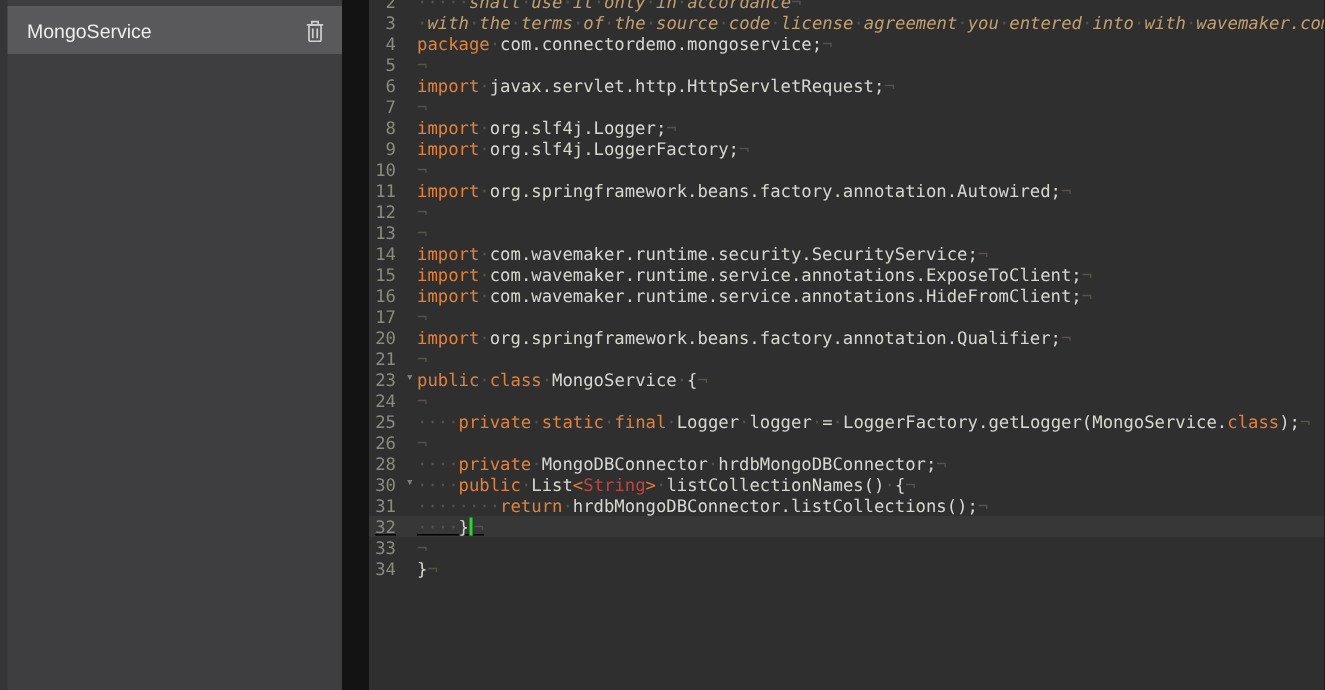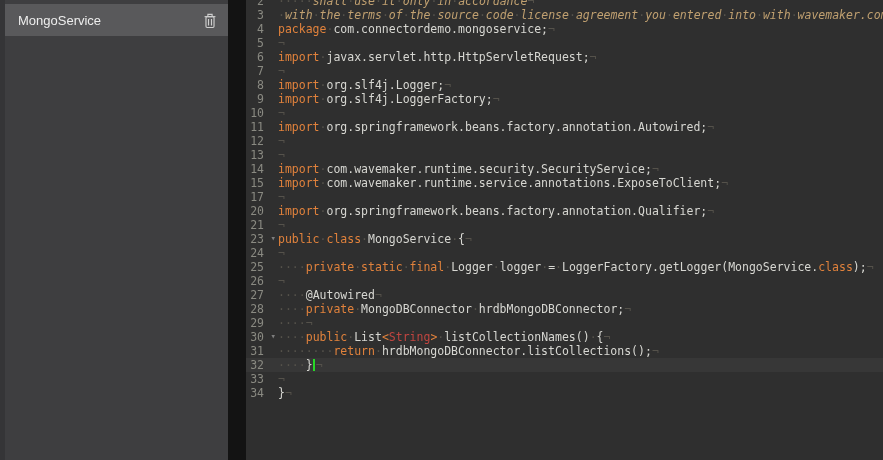--- a/index.html
+++ b/index.html
@@ -18,21 +18,21 @@
 
   
   .divider { position:absolute; left:228px; top:0; width:18px; height:100%; background:var(--divider,#131313); }
 
   
   .editor { position:absolute; left:246px; top:0; right:0; bottom:0;
     background:var(--background,#2f2f2f); overflow:hidden;
     font-family:"DejaVu Sans Mono",monospace; font-size:11.5px; }
   .lines { position:absolute; left:0; top:-6px; right:0; }
   .row { display:flex; height:14px; line-height:14px; }
-  .row.active { background:var(--active_line,#373737); }
+  .row.active { background:var(--active_line,#373737);text-decoration:underline; }
   .gut { width:32px; flex:none; position:relative; color:var(--gutter_text,#8a8a82);
     text-align:right; padding-right:14px; }
   .fold { position:absolute; right:2px; top:-1px; font-size:9px; color:#7e7e7e; font-style:normal; }
   .code { white-space:pre; flex:1; color:var(--text,#d7d7d2); overflow:hidden; }
   .tk-k { color:var(--keyword,#e1823c); }
   .tk-c { color:var(--comment,#c0a070); font-style:italic; }
   .tk-r { color:var(--type,#c04540);text-align:right; }
   .tk-t { color:var(--text,#d7d7d2); }
   .ws, .eol { color:var(--invisible,#55524b); font-style:normal; }
   .cursor { display:inline-block; width:2px; height:12px; background:var(--cursor,#27d827);
@@ -112,20 +112,24 @@
         </div>
         <div class="row">
           <div class="gut"><span>14</span></div>
           <div class="code"><span class="tk-k">import</span><span class="ws">·</span><span class="tk-t">com.wavemaker.runtime.security.SecurityService;</span><span class="eol">¬</span></div>
         </div>
         <div class="row">
           <div class="gut"><span>15</span></div>
           <div class="code"><span class="tk-k">import</span><span class="ws">·</span><span class="tk-t">com.wavemaker.runtime.service.annotations.ExposeToClient;</span><span class="eol">¬</span></div>
         </div>
         <div class="row">
+          <div class="gut"><span>16</span></div>
+          <div class="code"><span class="tk-k">import</span><span class="ws">·</span><span class="tk-t">com.wavemaker.runtime.service.annotations.HideFromClient;</span><span class="eol">¬</span></div>
+        </div>
+        <div class="row">
           <div class="gut"><span>17</span></div>
           <div class="code"><span class="eol">¬</span></div>
         </div>
         <div class="row">
           <div class="gut"><span>20</span></div>
           <div class="code"><span class="tk-k">import</span><span class="ws">·</span><span class="tk-t">org.springframework.beans.factory.annotation.Qualifier;</span><span class="eol">¬</span></div>
         </div>
         <div class="row">
           <div class="gut"><span>21</span></div>
           <div class="code"><span class="eol">¬</span></div>
@@ -140,30 +144,22 @@
         </div>
         <div class="row">
           <div class="gut"><span>25</span></div>
           <div class="code"><span class="ws">····</span><span class="tk-k">private</span><span class="ws">·</span><span class="tk-k">static</span><span class="ws">·</span><span class="tk-k">final</span><span class="ws">·</span><span class="tk-t">Logger</span><span class="ws">·</span><span class="tk-t">logger</span><span class="ws">·</span><span class="tk-t">=</span><span class="ws">·</span><span class="tk-t">LoggerFactory.getLogger(MongoService.</span><span class="tk-k">class</span><span class="tk-t">);</span><span class="eol">¬</span></div>
         </div>
         <div class="row">
           <div class="gut"><span>26</span></div>
           <div class="code"><span class="eol">¬</span></div>
         </div>
         <div class="row">
-          <div class="gut"><span>27</span></div>
-          <div class="code"><span class="ws">····</span><span class="tk-t">@Autowired</span><span class="eol">¬</span></div>
-        </div>
-        <div class="row">
           <div class="gut"><span>28</span></div>
           <div class="code"><span class="ws">····</span><span class="tk-k">private</span><span class="ws">·</span><span class="tk-t">MongoDBConnector</span><span class="ws">·</span><span class="tk-t">hrdbMongoDBConnector;</span><span class="eol">¬</span></div>
-        </div>
-        <div class="row">
-          <div class="gut"><span>29</span></div>
-          <div class="code"><span class="ws">····</span><span class="eol">¬</span></div>
         </div>
         <div class="row">
           <div class="gut"><span>30</span><span class="fold">▾</span></div>
           <div class="code"><span class="ws">····</span><span class="tk-k">public</span><span class="ws">·</span><span class="tk-t">List</span><span class="tk-k">&lt;</span><span class="tk-r">String</span><span class="tk-k">&gt;</span><span class="ws">·</span><span class="tk-t">listCollectionNames()</span><span class="ws">·</span><span class="tk-t">{</span><span class="eol">¬</span></div>
         </div>
         <div class="row">
           <div class="gut"><span>31</span></div>
           <div class="code"><span class="ws">········</span><span class="tk-k">return</span><span class="ws">·</span><span class="tk-t">hrdbMongoDBConnector.listCollections();</span><span class="eol">¬</span></div>
         </div>
         <div class="row active">

